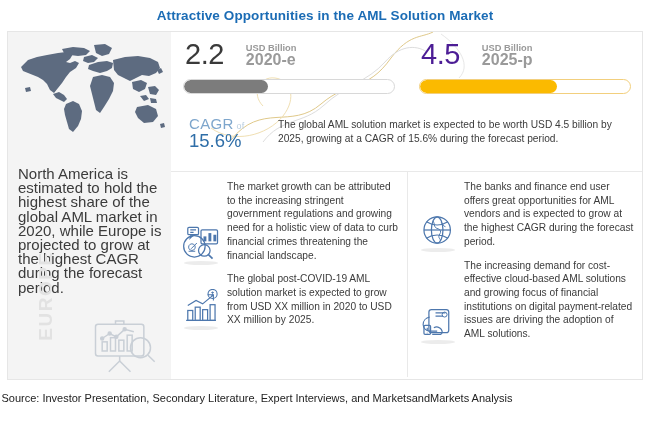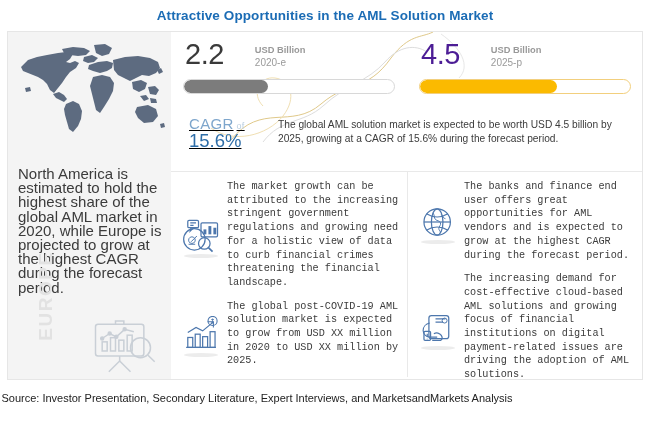--- a/index.html
+++ b/index.html
@@ -117,40 +117,39 @@
   }
   .stat-col {
     width: 236px;
     flex: 0 0 236px;
     position: relative;
     padding: 7px 14px 0 14px;
     box-sizing: border-box;
   }
   .stat-head {
     display: flex;
-    align-items: flex-end;
-    gap: 9px;
+    align-items: flex-start;
   }
   .stat-value {
     font-size: 29px;
     line-height: 30px;
     font-weight: normal;
     letter-spacing: -0.5px;
   }
   .stat-value.gray { color: #3a3a3a; }
   .stat-value.gold { color: #4c1d95; }
   .stat-caption {
     margin-left: 22px;
     margin-top: 3px;
     color: #999999;
     font-size: 9.3px;
     line-height: 12.4px;
     font-weight: bold;
   }
-  .stat-caption .yr { font-weight: normal; font-size: 10px; color: #9a9a9a; }
+  .stat-caption .yr { font-weight: bold; font-size: 16px; color: #9a9a9a; }
 
   .bar-track {
     position: absolute;
     left: 12px;
     top: 47px;
     width: 212px;
     height: 15px;
     border-radius: 8px;
     border: 1px solid #d8d8d8;
     background: #ffffff;
@@ -171,21 +170,20 @@
     display: flex;
     align-items: flex-start;
     padding: 4px 12px 8px 12px;
     min-height: 48px;
   }
   .cagr-box {
     width: 95px;
     flex: 0 0 95px;
     padding-left: 6px;
     box-sizing: border-box;
-    text-decoration: underline;
   }
   .cagr-label {
     font-size: 15px;
     color: #7ea6cc;
     letter-spacing: 0.3px;
   }
   .cagr-label .of {
     font-size: 9px;
     color: #b9cee0;
     margin-left: 3px;
@@ -219,23 +217,22 @@
   }
   .bullet-col {
     width: 236px;
     flex: 0 0 236px;
     box-sizing: border-box;
     padding: 8px 8px 0 10px;
   }
   .bullet-col.right-col { border-left: 1px solid #e9e9e9; }
   .bullet {
     display: flex;
-    align-items: center;
+    align-items: flex-end;
     margin-bottom: 10px;
-    font-family: Liberation Mono, monospace;
   }
   .bullet-icon {
     width: 40px;
     height: 38px;
     flex: 0 0 40px;
     margin-top: 2px;
     margin-right: 6px;
     position: relative;
   }
   .bullet-icon svg { display: block; width: 100%; height: 100%; }

